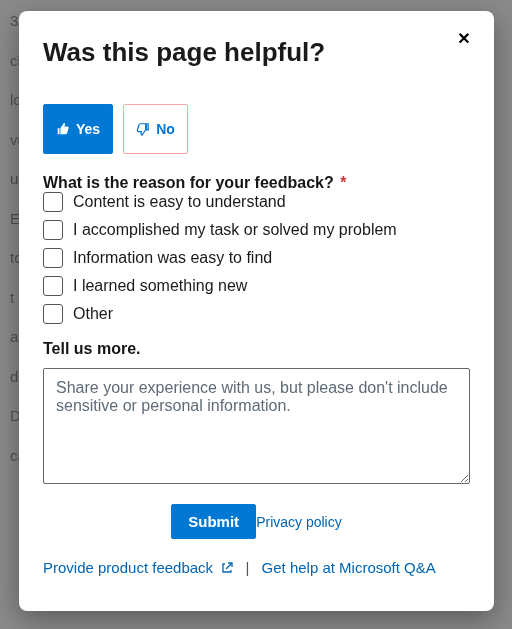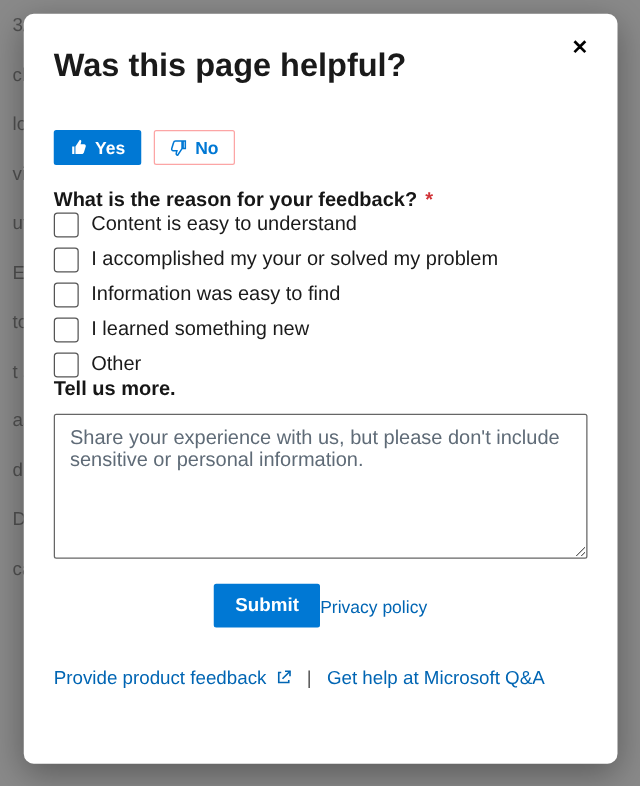--- a/index.html
+++ b/index.html
@@ -49,21 +49,21 @@
     font-weight: 600;
     color: #1a1a1a;
     margin-bottom: 36px;
     margin-top: 2px;
   }
   .vote-row { display: flex; gap: 10px; margin-bottom: 20px; }
   .vote-btn {
     display: inline-flex;
     align-items: center;
     gap: 6px;
-    height: 28px;
+    height: 50px;
     padding: 0 12px;
     font-size: 14px;
     font-weight: 600;
     border-radius: 2px;
     cursor: pointer;
   }
   .vote-yes {
     background: #0078d4;
     color: #fff;
     border: 1px solid #0078d4;
@@ -75,21 +75,21 @@
   }
   .thumb { display: inline-block; width: 14px; height: 14px; }
 
   .question {
     font-size: 16px;
     font-weight: 600;
     color: #161616;
   }
   .req { color: #d13438; margin-left: 2px; }
 
-  .options { display: flex; flex-direction: column; gap: 8px; margin-bottom: 1px; }
+  .options { display: flex; flex-direction: column; gap: 8px; margin-bottom: 16px; }
   .opt {
     display: flex;
     align-items: center;
     gap: 10px;
     font-size: 16px;
     color: #1a1a1a;
     cursor: pointer;
   }
   .cb {
     width: 20px; height: 20px;
@@ -134,21 +134,21 @@
     cursor: pointer;
   }
   .privacy {
     color: #0065b3;
     font-size: 14px;
     text-decoration: none;
     cursor: pointer;
   }
 
   .footer-links {
-    margin-top: 32px;
+    margin-top: 20px;
     font-size: 15px;
     color: #0065b3;
   }
   .footer-links .link { color: #0065b3; cursor: pointer; }
   .footer-links .sep { color: #555; margin: 0 8px; }
   .ext-icon { display: inline-block; width: 12px; height: 12px; margin-left: 4px; vertical-align: -1px; }
 </style>
 </head>
 <body>
 
@@ -201,21 +201,21 @@
     <span class="req">*</span>
   </div>
 
   <div class="options">
     <label class="opt">
       <span class="cb"></span>
       <span>Content is easy to understand</span>
     </label>
     <label class="opt">
       <span class="cb"></span>
-      <span>I accomplished my your or solved my problem</span>
+      <span>I accomplished my task or solved my problem</span>
     </label>
     <label class="opt">
       <span class="cb"></span>
       <span>Information was easy to find</span>
     </label>
     <label class="opt">
       <span class="cb"></span>
       <span>I learned something new</span>
     </label>
     <label class="opt">

